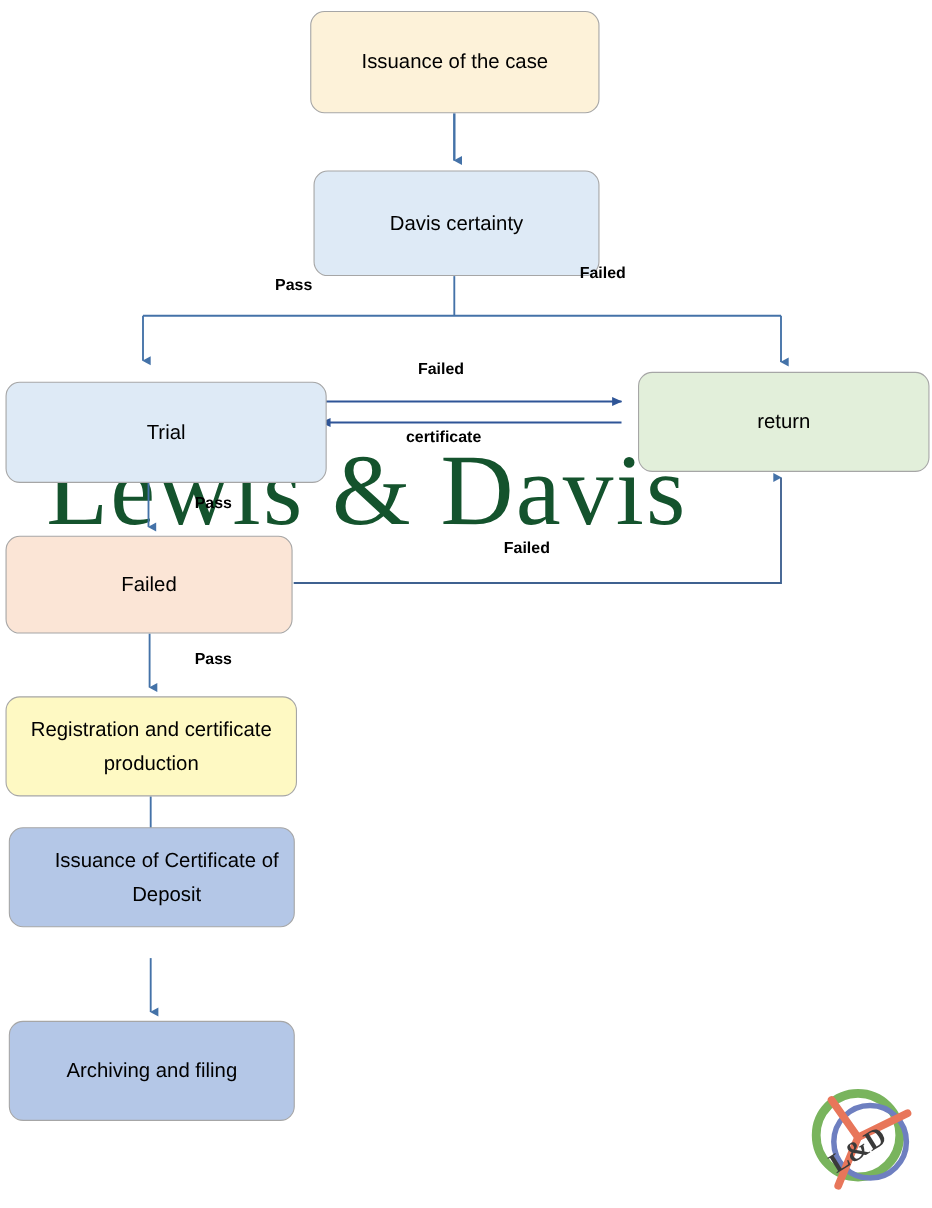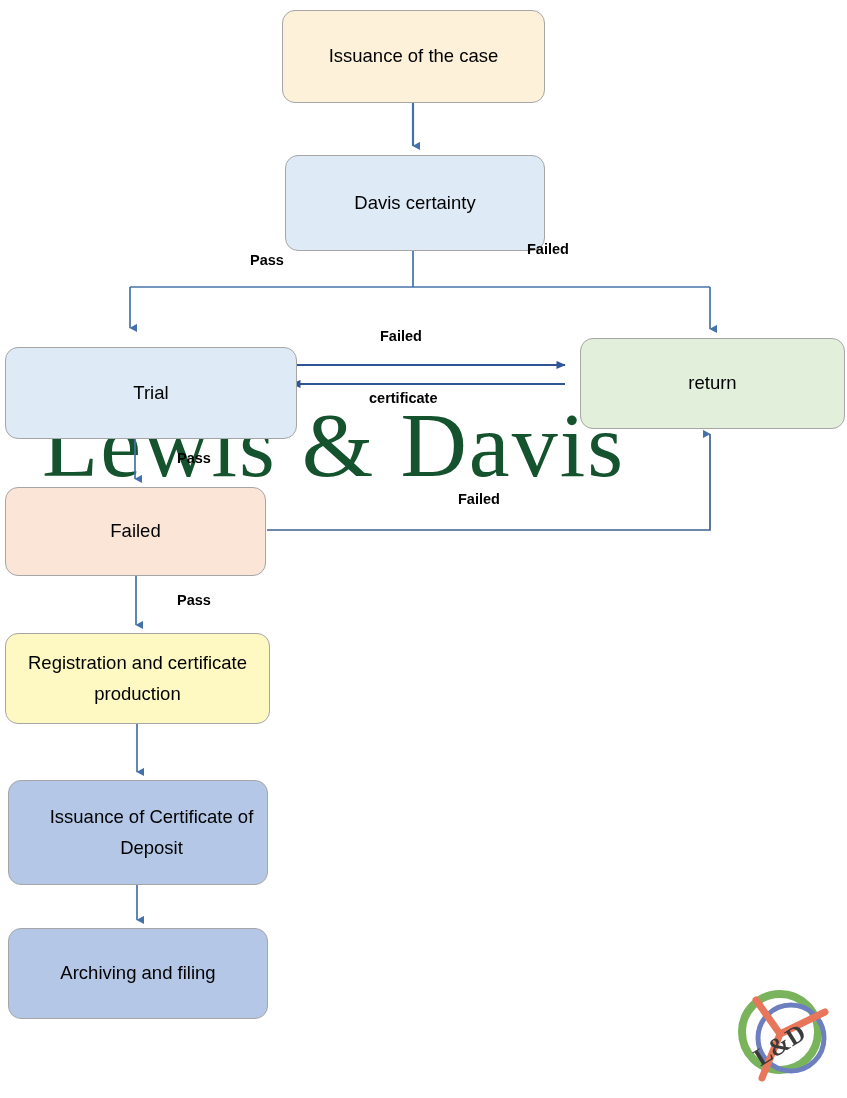--- a/index.html
+++ b/index.html
@@ -132,21 +132,21 @@
   </div>
 
   <div class="node" style="left:5px; top:487px; width:261px; height:89px; background:#FBE5D6;">
     <span>Failed</span>
   </div>
 
   <div class="node" style="left:5px; top:633px; width:265px; height:91px; background:#fef9c3;">
     <span>Registration and certificate production</span>
   </div>
 
-  <div class="node" style="left:8px; top:780px; width:260px; height:105px; background:#B4C7E7;padding-left:35px;">
+  <div class="node" style="left:8px; top:752px; width:260px; height:91px; background:#B4C7E7;padding-left:35px;">
     <span>Issuance of Certificate of Deposit</span>
   </div>
 
   <div class="node" style="left:8px; top:928px; width:260px; height:91px; background:#B4C7E7;">
     <span>Archiving and filing</span>
   </div>
 
   <div class="edge-label" style="left:250px; top:252px;">Pass</div>
 
   <div class="edge-label" style="left:527px; top:241px;">Failed</div>

